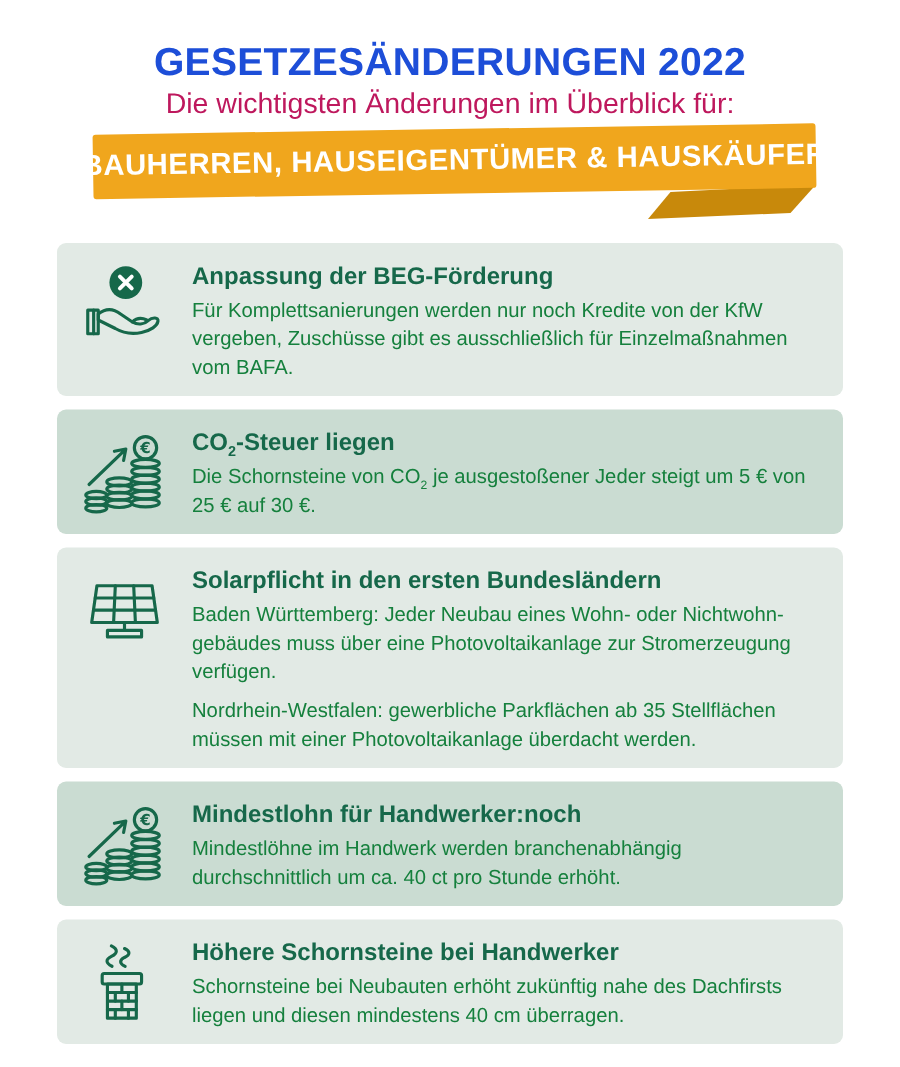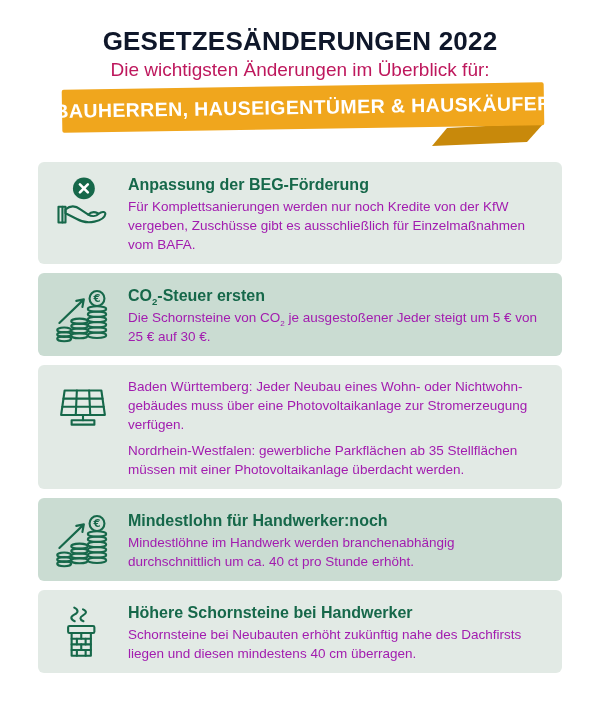--- a/index.html
+++ b/index.html
@@ -3,21 +3,21 @@
 <meta charset="utf-8">
 <style>
   html,body{margin:0;padding:0;}
   body{
     width:600px;height:711px;background:#ffffff;position:relative;overflow:hidden;
     font-family:"Liberation Sans",sans-serif;
     -webkit-font-smoothing:antialiased;
   }
   .page-title{
     margin:26px 0 0;text-align:center;
-    font-size:26px;line-height:30px;font-weight:bold;color:#0f172a;letter-spacing:0.2px;
+    font-size:26px;line-height:30px;font-weight:bold;color:#1d4ed8;letter-spacing:0.2px;
   }
   .page-subtitle{
     margin:2px 0 0;text-align:center;
     font-size:19px;line-height:24px;color:#be185d;
   }
   .banner-zone{position:relative;height:76px;margin-top:4px;}
   .banner{
     position:absolute;left:62px;top:0;width:482px;height:43px;
     background:#f0a61d;border-radius:2px;transform:rotate(-0.9deg);
     display:flex;align-items:center;justify-content:center;z-index:1;
@@ -30,21 +30,21 @@
     padding:12px 18px 10px 0;
   }
   .card--light{background:#e2eae5;}
   .card--medium{background:#cadcd2;}
   .icon-col{width:90px;flex:none;display:flex;justify-content:center;align-items:flex-start;padding-top:3px;}
   .icon-col svg{display:block;}
   .text-col{flex:1;min-width:0;}
   .card-title{
     font-size:16px;line-height:17px;font-weight:bold;color:#16684a;margin:2px 0 4px;
   }
-  .card-body p{margin:0 0 7px;font-size:13.5px;line-height:19px;color:#a21caf;}
+  .card-body p{margin:0 0 7px;font-size:13.5px;line-height:19px;color:#15803d;}
   .card-body p:last-child{margin-bottom:0;}
   .b{font-weight:normal;}
   sub{font-size:0.6em;line-height:0;}
   .ico{stroke:#16684a;fill:none;stroke-width:2.4;stroke-linecap:round;stroke-linejoin:round;}
 </style>
 </head>
 <body>
 
 <h1 class="page-title">GESETZESÄNDERUNGEN 2022</h1>
 <div class="page-subtitle">Die wichtigsten Änderungen im Überblick für:</div>
@@ -93,38 +93,39 @@
     <ellipse class="ico" cx="28" cy="38" rx="9.5" ry="3"></ellipse>
     <ellipse class="ico" cx="28" cy="43.5" rx="9.5" ry="3"></ellipse>
     <ellipse class="ico" cx="28" cy="49" rx="9.5" ry="3"></ellipse>
     <ellipse class="ico" cx="28" cy="54.5" rx="9.5" ry="3"></ellipse>
     <ellipse class="ico" cx="10.5" cy="48" rx="8" ry="2.8"></ellipse>
     <ellipse class="ico" cx="10.5" cy="53" rx="8" ry="2.8"></ellipse>
     <ellipse class="ico" cx="10.5" cy="58" rx="8" ry="2.8"></ellipse>
   </svg>
       </div>
     <div class="text-col">
-      <div class="card-title"><span>CO</span><sub>2</sub><span>-Steuer ersten</span></div>
+      <div class="card-title"><span>CO</span><sub>2</sub><span>-Steuer liegen</span></div>
       <div class="card-body">
           <p><span>Die Schornsteine von CO</span><sub>2</sub><span> je ausgestoßener Jeder steigt </span><span class="b">um 5 €</span><span> von 25 € auf </span><span class="b">30 €</span><span>.</span></p>
         </div>
     </div>
   </div>
 
   <div class="card card--light">
     <div class="icon-col">
         <svg width="56" height="56" viewBox="0 0 64 64">
     <polygon class="ico" points="11,12 53,12 57,40 7,40"></polygon>
     <path class="ico" d="M25 12 L23.7 40 M39 12 L40.3 40"></path>
     <path class="ico" d="M9.7 21.3 L54.3 21.3 M8.4 30.6 L55.6 30.6"></path>
     <path class="ico" d="M32 40 L32 46"></path>
     <rect class="ico" x="19" y="46" width="26" height="5"></rect>
   </svg>
       </div>
     <div class="text-col">
+      <div class="card-title"><span>Solarpflicht in den ersten Bundesländern</span></div>
       <div class="card-body">
           <p><span class="b">Baden Württemberg:</span><span> Jeder Neubau eines Wohn- oder Nichtwohn­gebäudes muss über eine Photovoltaikanlage zur Stromerzeugung verfügen.</span></p>
           <p><span class="b">Nordrhein-Westfalen</span><span>: gewerbliche Parkflächen ab 35 Stellflächen müssen mit einer Photovoltaikanlage überdacht werden.</span></p>
         </div>
     </div>
   </div>
 
   <div class="card card--medium">
     <div class="icon-col">
         <svg width="56" height="56" viewBox="0 0 64 64">

